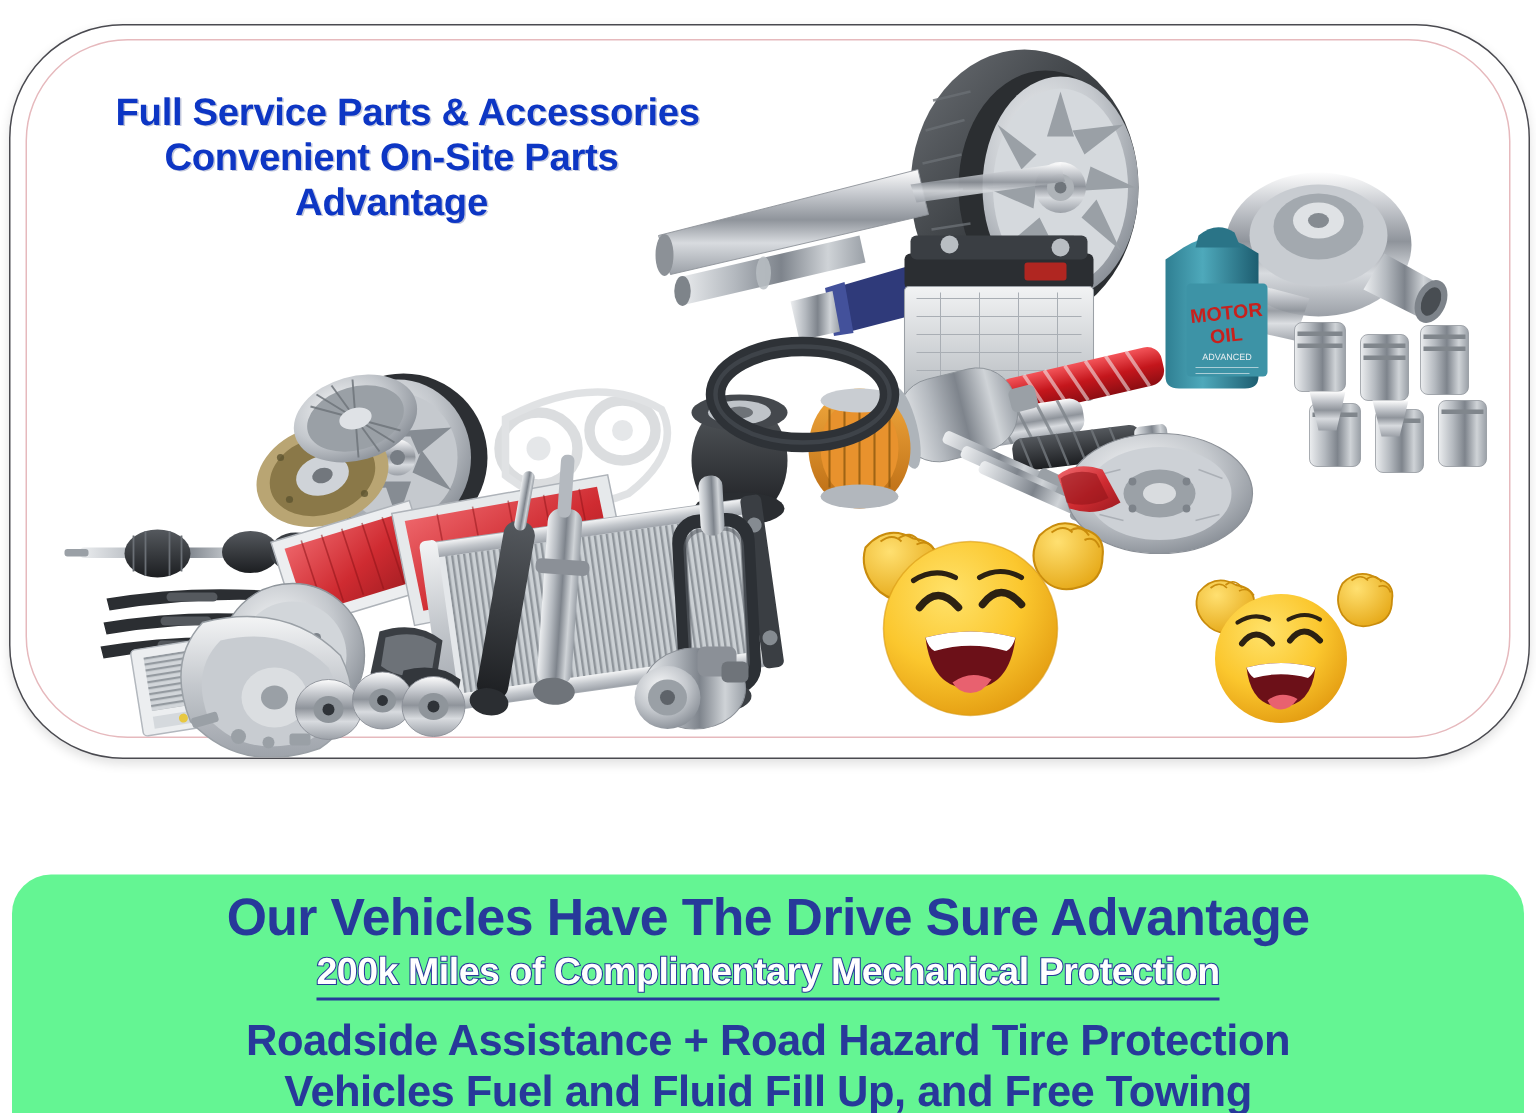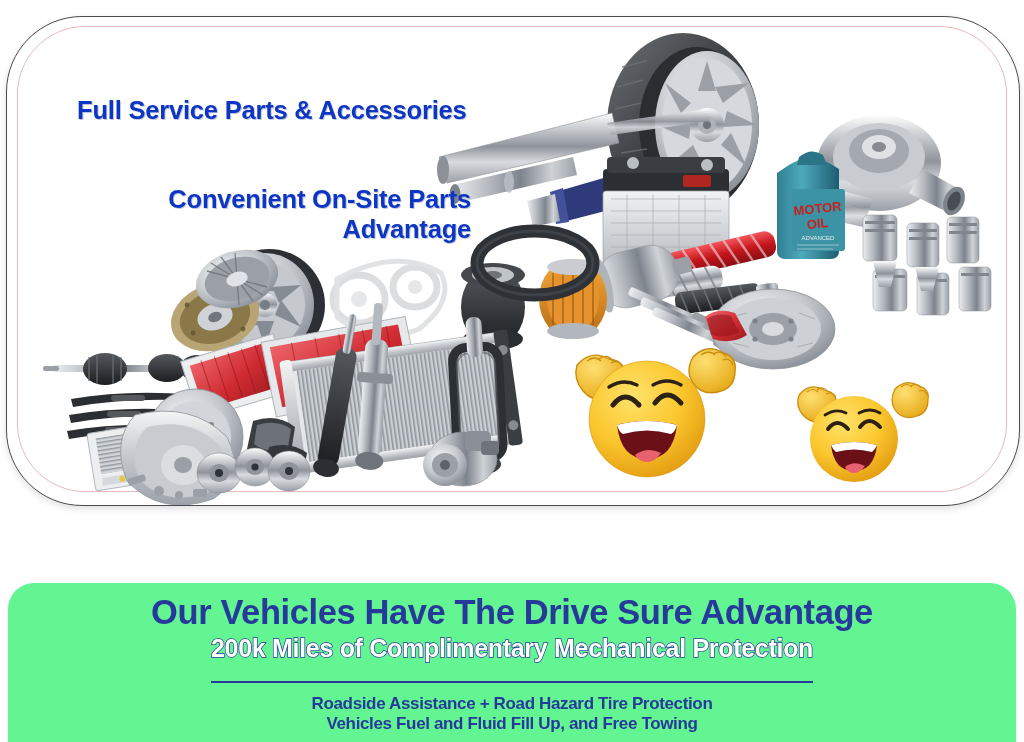--- a/index.html
+++ b/index.html
@@ -40,30 +40,28 @@
     z-index:20;
   }
   #headline-primary{
     color:#0d36c4;
     font-size:25.5px;
     font-weight:bold;
     letter-spacing:-.2px;
     padding-left:70px;
     text-shadow:1px 1px 0 rgba(120,130,175,.45);
     white-space:nowrap;
-    margin-top:35px;
   }
   #headline-secondary{
     color:#0d36c4;
     font-size:25.5px;
     font-weight:bold;
     line-height:1.18;
     letter-spacing:-.2px;
-    margin-top:59px;
-    text-align:right;
+    text-align:center;
     width:420px;
     margin-left:44px;
     text-shadow:1px 1px 0 rgba(120,130,175,.45);
   }
 
   
   #parts-collage{
     position:absolute;
     left:0; top:0; width:100%; height:100%;
     z-index:5;
@@ -103,25 +101,25 @@
   #banner-subline{
     display:inline-block;
     color:#ffffff;
     font-size:25px;
     font-weight:bold;
     letter-spacing:-.3px;
     white-space:nowrap;
     -webkit-text-stroke:1.4px #27399a;
     paint-order:stroke fill;
     border-bottom:2.4px solid #27399a;
-    padding-bottom:18px;
+    padding-bottom:2px;
   }
   .banner-detail{
     color:#27399a;
-    font-size:17px;
+    font-size:29px;
     font-weight:bold;
     letter-spacing:-.35px;
     line-height:1.16;
     white-space:nowrap;
   }
   #banner-detail-1{margin-top:11px;}
 </style>
 </head>
 <body>
 

